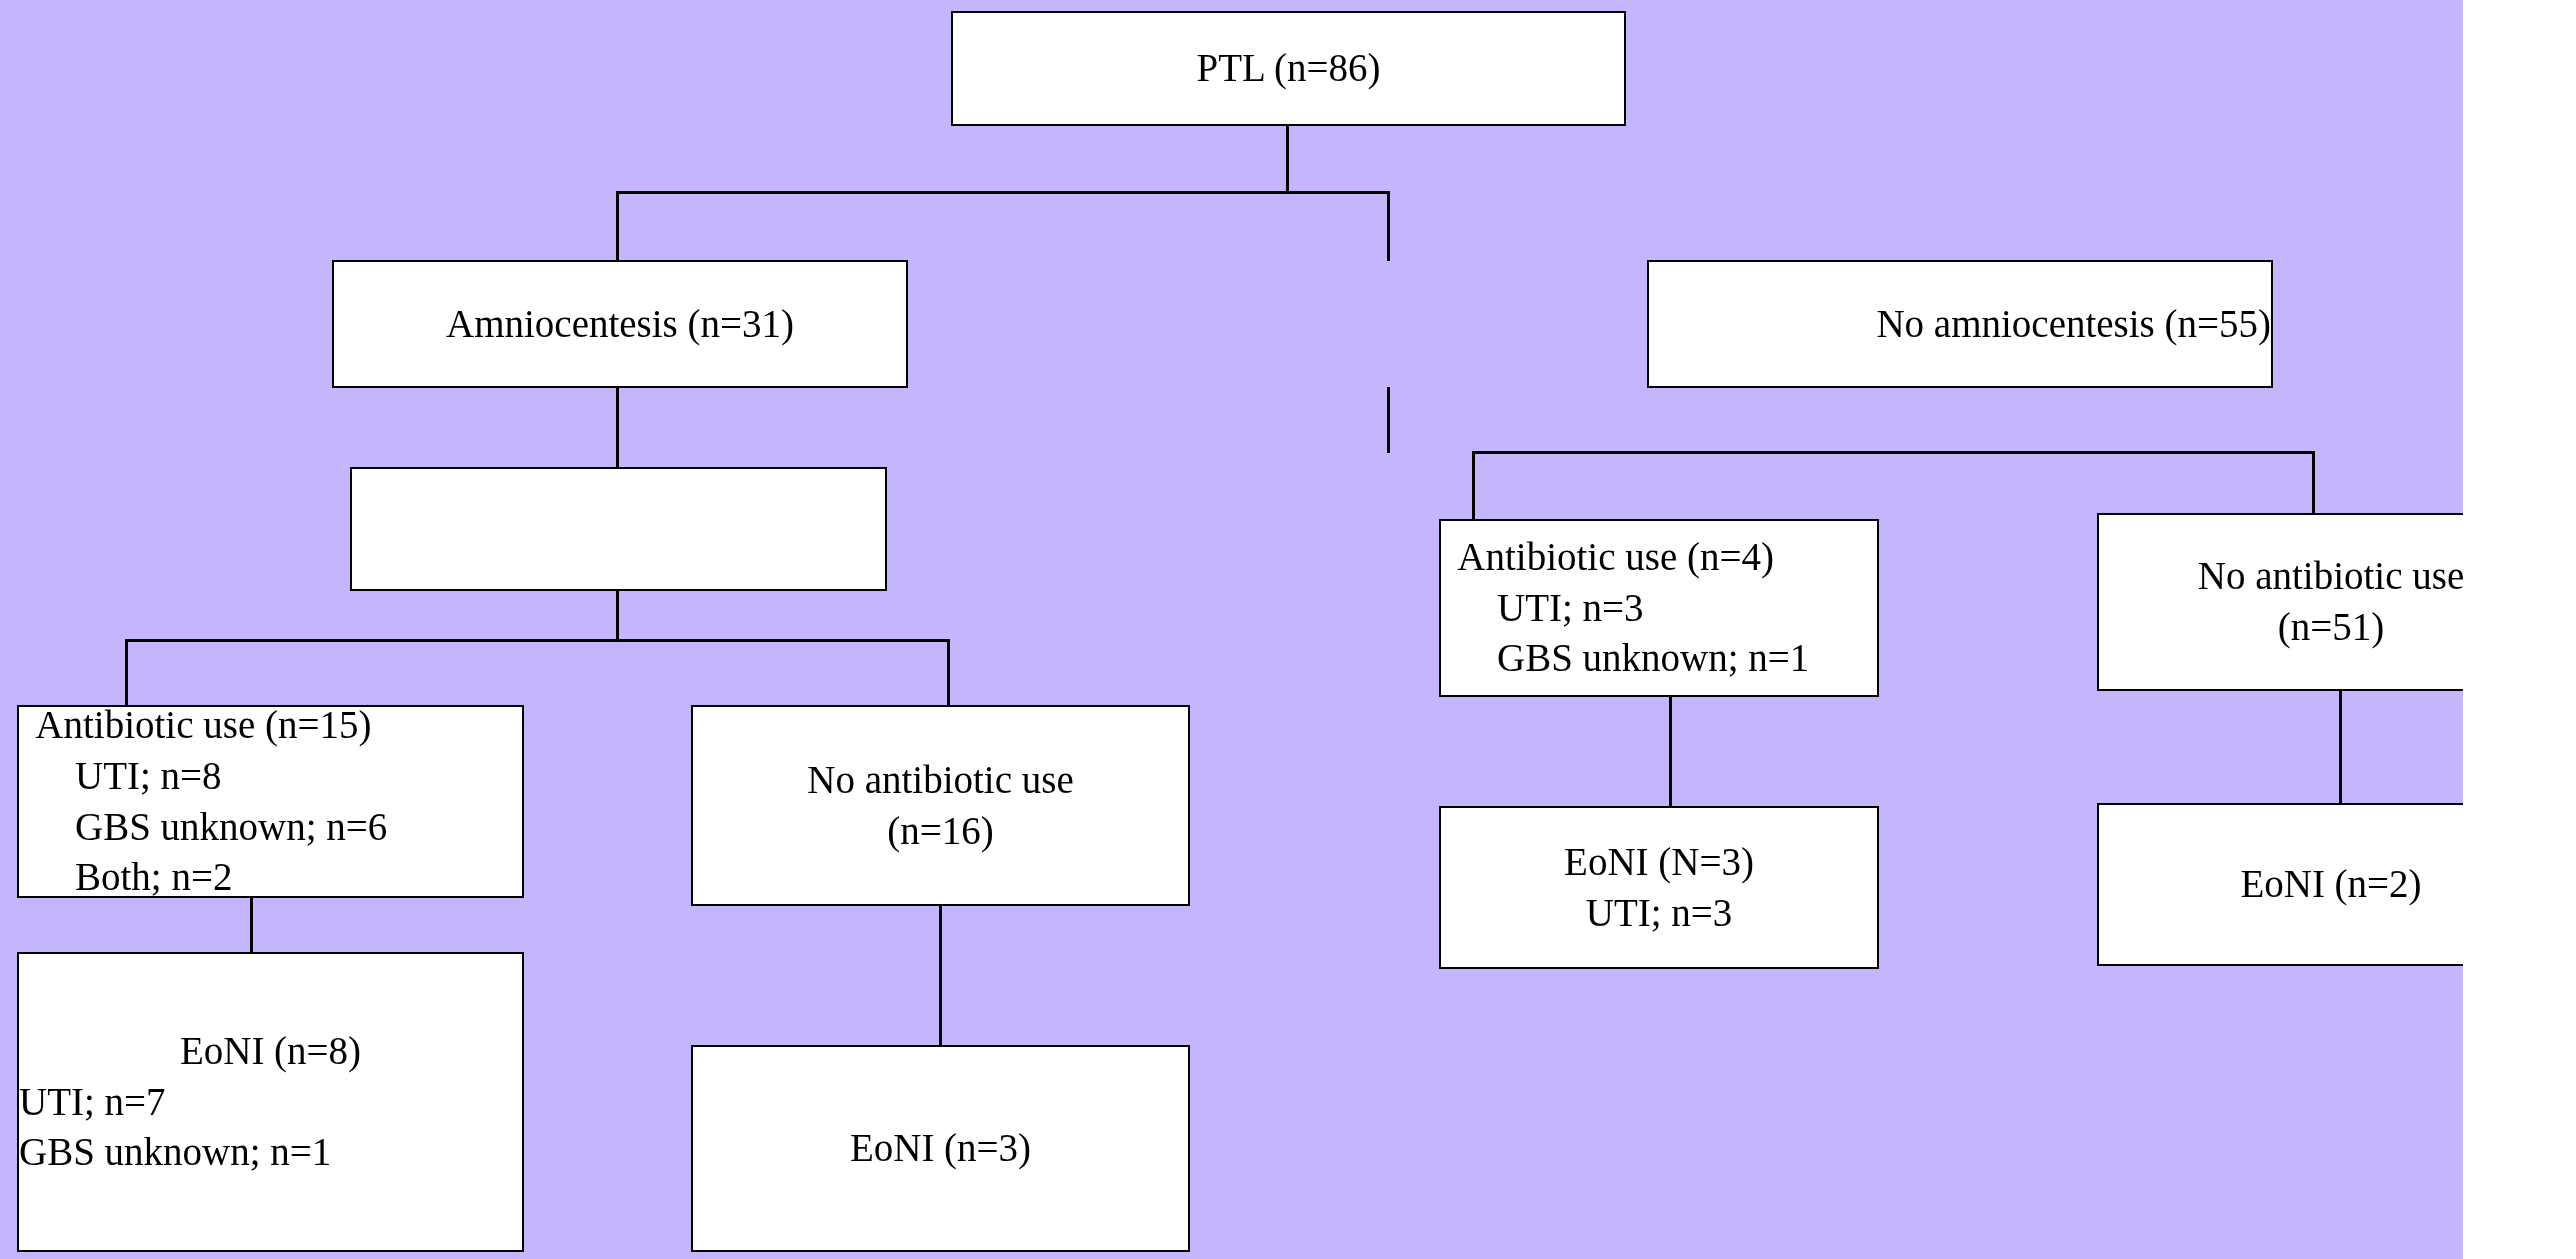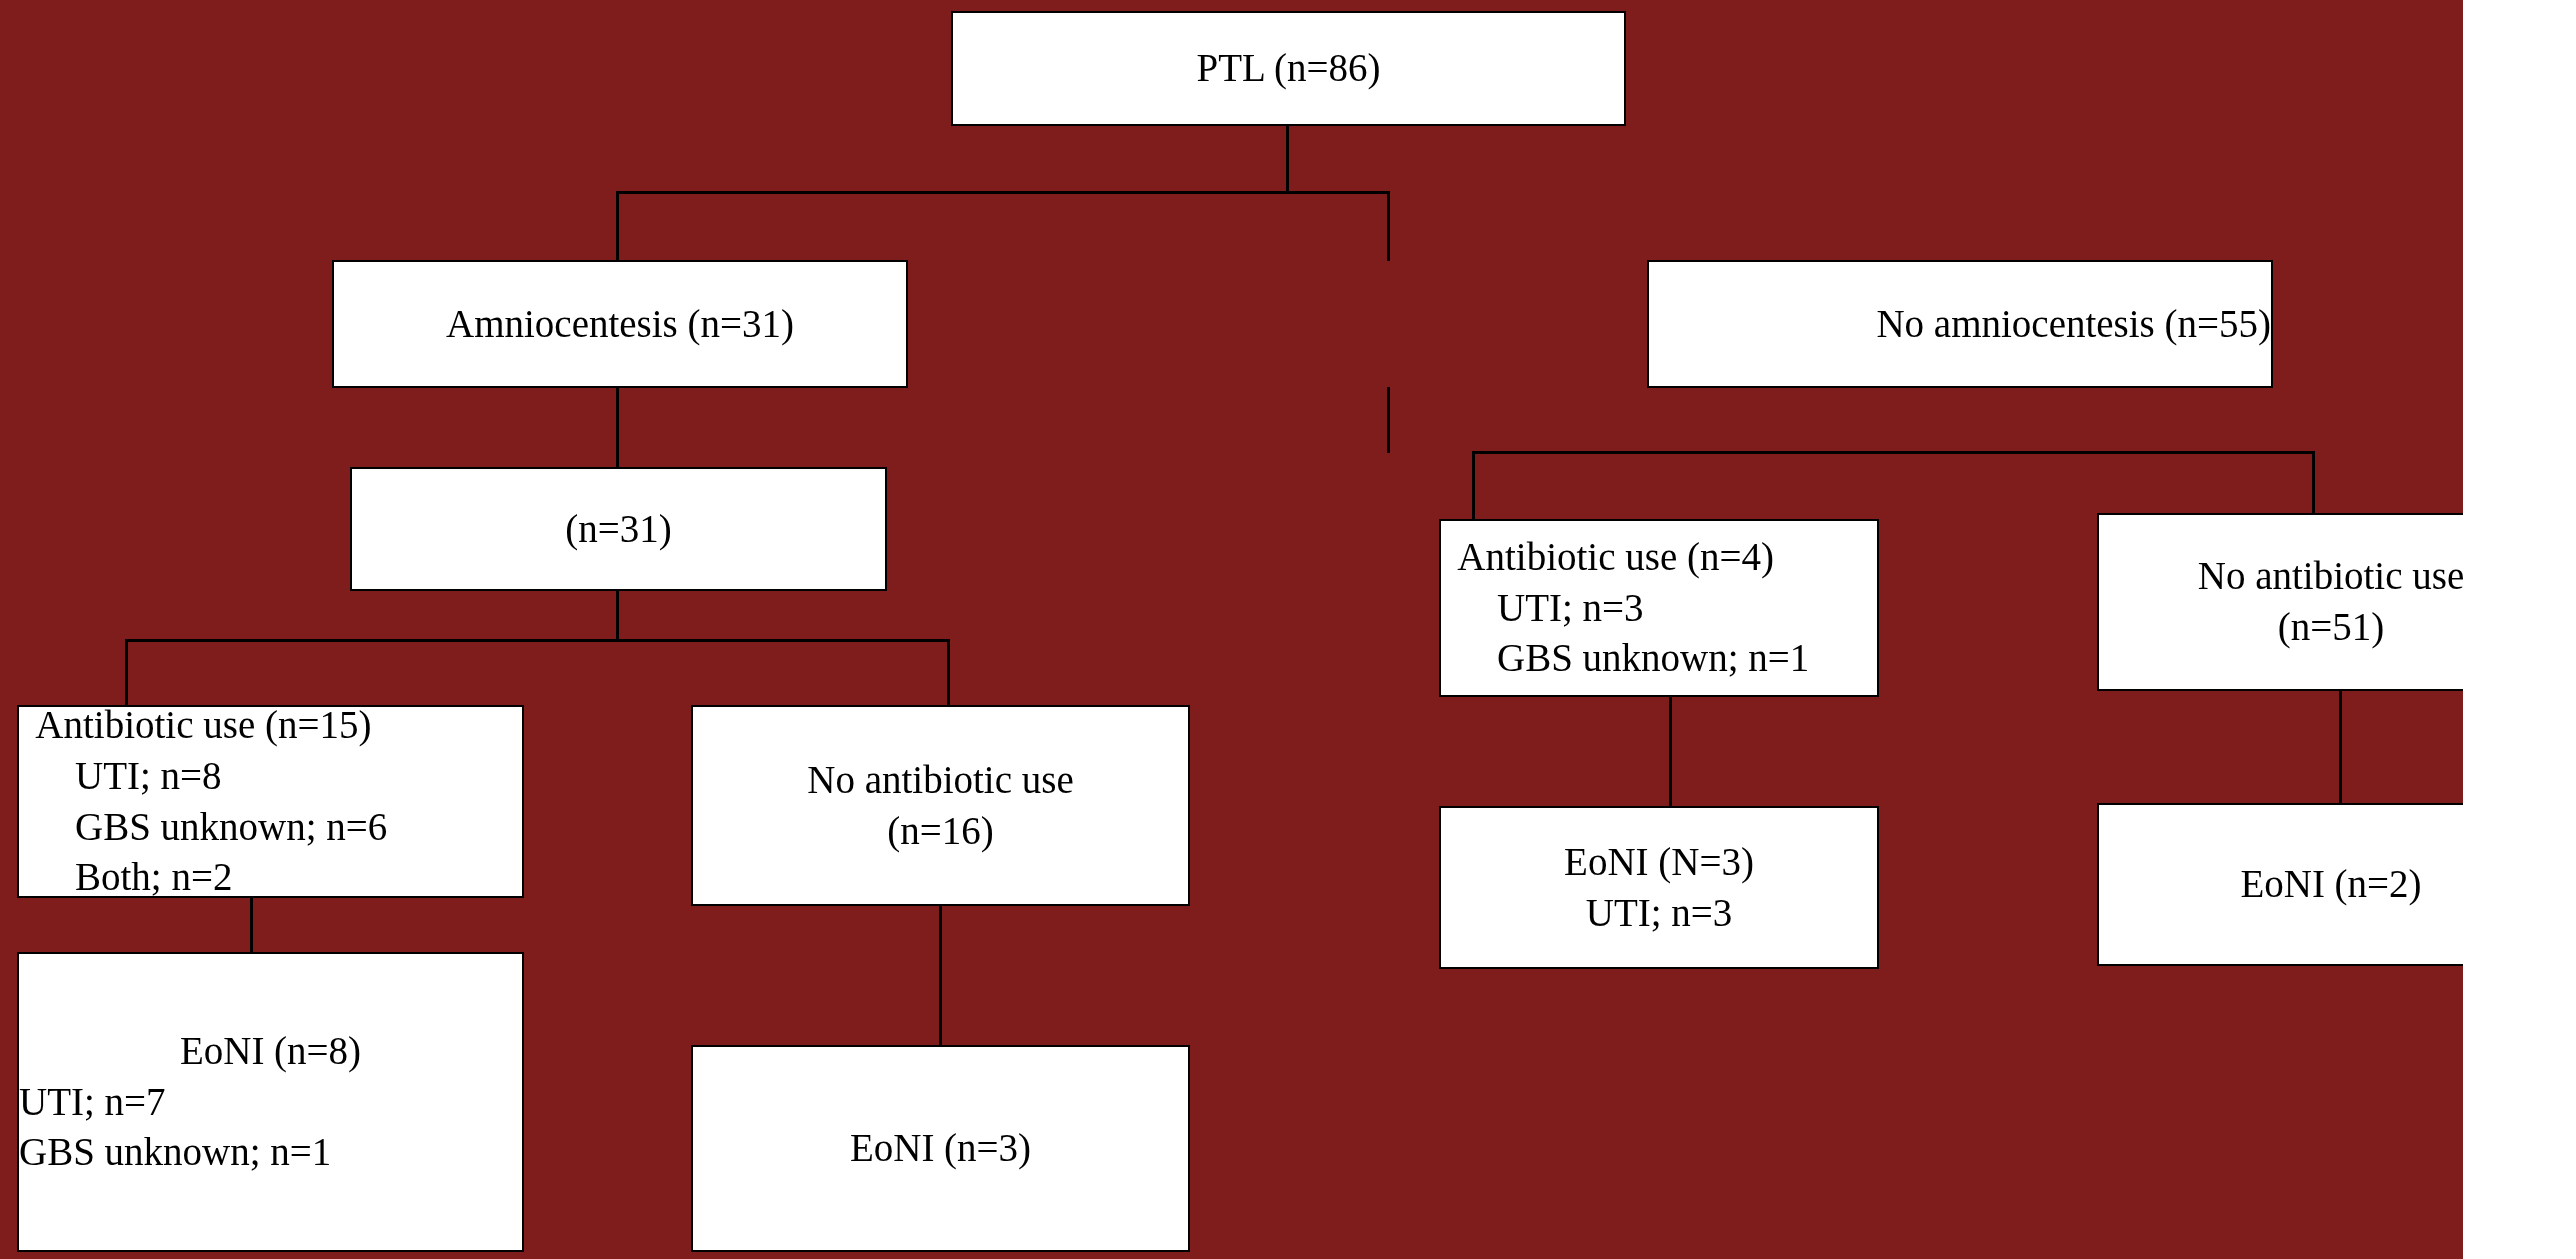--- a/index.html
+++ b/index.html
@@ -5,21 +5,21 @@
 <style>
   html, body {
     margin: 0;
     padding: 0;
     background: #ffffff;
   }
   #canvas {
     position: relative;
     width: 2463px;
     height: 1260px;
-    background: #7f1d1d;
+    background: #c4b5fd;
     font-family: "Liberation Serif", "DejaVu Serif", serif;
     color: #000000;
     overflow: hidden;
   }
   .node {
     position: absolute;
     box-sizing: border-box;
     border: 2.5px solid #000000;
     background: #ffffff;
     display: flex;
@@ -85,21 +85,20 @@
 
   <div class="node center-all" style="left:332px; top:260px; width:576px; height:128px;">
     <div class="line">Amniocentesis (n=31)</div>
   </div>
 
   <div class="node center-all" style="left:1647px; top:260px; width:626px; height:128px;align-items:flex-end;">
     <div class="line">No amniocentesis (n=55)</div>
   </div>
 
   <div class="node center-all" style="left:350px; top:467px; width:537px; height:124px;">
-    <div class="line">(n=31)</div>
   </div>
 
   <div class="node hang" style="left:17px; top:705px; width:507px; height:193px;">
     <div class="line">Antibiotic use (n=15)</div>
     <div class="line">UTI; n=8</div>
     <div class="line">GBS unknown; n=6</div>
     <div class="line">Both; n=2</div>
   </div>
 
   <div class="node center-all" style="left:691px; top:705px; width:499px; height:201px;">

